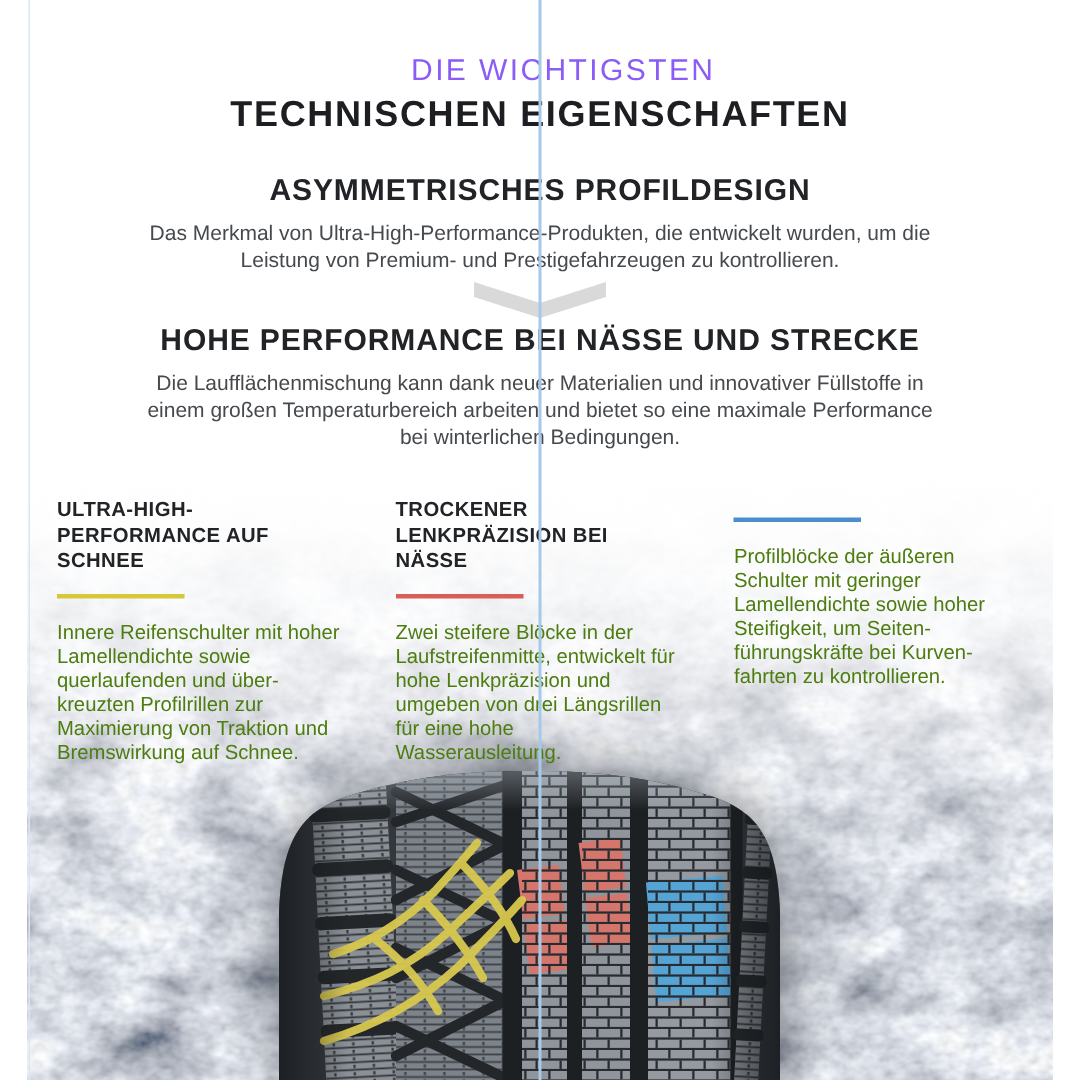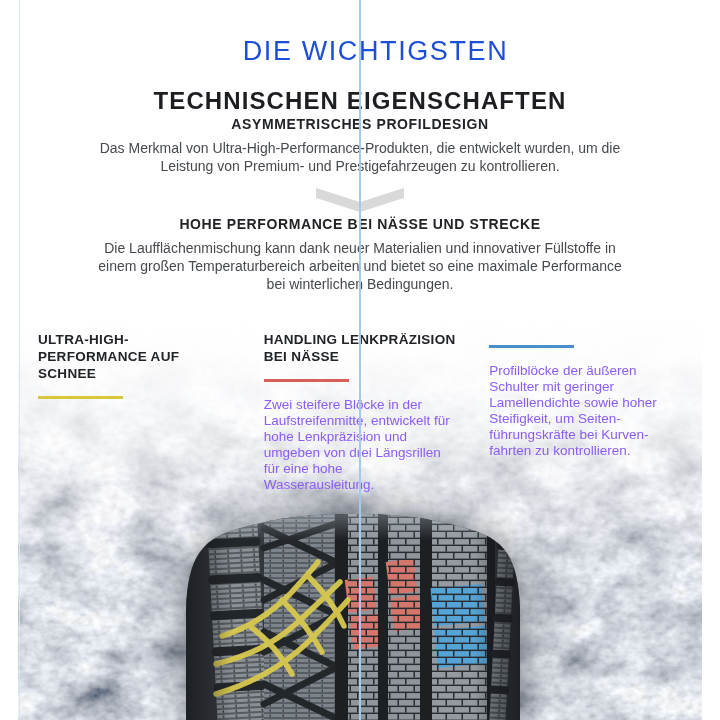--- a/index.html
+++ b/index.html
@@ -9,41 +9,41 @@
     font-family:"Liberation Sans", sans-serif;
     color:#232527;
   }
   
   .vline{position:absolute;top:0;height:720px;}
   .vline-center{left:359px;width:2px;background:#a5c9e8;z-index:30;}
   .vline-left{left:19px;width:1px;background:#d9e6f2;z-index:2;}
 
   
   .title-block{position:absolute;top:36px;left:0;width:720px;text-align:center;z-index:10;}
-  .t1{font-size:27px;font-weight:400;letter-spacing:1.6px;color:#1d4ed8;padding-left:31px;}
-  .t2{font-size:24px;font-weight:700;letter-spacing:1.1px;color:#1c1e21;margin-top:20px;}
+  .t1{font-size:20px;font-weight:400;letter-spacing:1.6px;color:#8b5cf6;padding-left:31px;}
+  .t2{font-size:24px;font-weight:700;letter-spacing:1.1px;color:#1c1e21;margin-top:4px;}
 
   
   .intro{position:absolute;left:90px;width:540px;text-align:center;z-index:10;}
   .intro-1{top:116px;}
   .intro-2{top:216px;}
-  .intro h2{margin:0 0 7px 0;font-size:14px;font-weight:700;letter-spacing:.6px;color:#212326;}
+  .intro h2{margin:0 0 7px 0;font-size:20px;font-weight:700;letter-spacing:.6px;color:#212326;}
   .intro p{margin:0;font-size:14px;line-height:18px;color:#46494d;}
 
   .chevron{position:absolute;top:186px;left:316px;width:88px;height:28px;z-index:10;}
 
   
   .features{position:absolute;top:331px;left:38px;width:644px;display:flex;gap:33px;z-index:10;}
   .feature{width:193px;}
   .feature h3{margin:0;font-size:13.5px;font-weight:700;line-height:17px;letter-spacing:.3px;color:#212326;}
   .underline{width:85px;height:3px;margin:14px 0 15px 0;}
   .accent-yellow{background:#d6c73b;}
   .accent-red{background:#d85f57;}
   .accent-blue{background:#4a8ecb;}
-  .feature p{margin:0;font-size:13.5px;line-height:16px;color:#8b5cf6;}
+  .feature p{margin:0;font-size:13.5px;line-height:16px;color:#4d7c0f;}
 
   
   .snow{position:absolute;left:18px;top:318px;width:684px;height:402px;z-index:1;}
   .snow svg{display:block;}
   .snow-fade{position:absolute;left:0;top:0;width:684px;height:402px;
     background:linear-gradient(180deg,
       rgba(255,255,255,1) 0%,
       rgba(255,255,255,.96) 9%,
       rgba(255,255,255,.78) 24%,
       rgba(255,255,255,.38) 42%,
@@ -217,23 +217,24 @@
 
 <section class="intro intro-2">
   <h2>HOHE PERFORMANCE BEI NÄSSE UND STRECKE</h2>
   <p>Die Laufflächenmischung kann dank neuer Materialien und innovativer Füllstoffe in einem großen Temperaturbereich arbeiten und bietet so eine maximale Performance bei winterlichen Bedingungen.</p>
 </section>
 
 <div class="features">
   <article class="feature">
     <h3>ULTRA-HIGH-PERFORMANCE AUF SCHNEE</h3>
     <div class="underline accent-yellow"></div>
+    <p>Innere Reifenschulter mit hoher Lamellendichte sowie querlaufenden und über-kreuzten Profilrillen zur Maximierung von Traktion und Bremswirkung auf Schnee.</p>
   </article>
   <article class="feature">
-    <h3>HANDLING LENKPRÄZISION BEI NÄSSE</h3>
+    <h3>TROCKENER LENKPRÄZISION BEI NÄSSE</h3>
     <div class="underline accent-red"></div>
     <p>Zwei steifere Blöcke in der Laufstreifenmitte, entwickelt für hohe Lenkpräzision und umgeben von drei Längsrillen für eine hohe Wasserausleitung.</p>
   </article>
   <article class="feature">
     <div class="underline accent-blue"></div>
     <p>Profilblöcke der äußeren Schulter mit geringer Lamellendichte sowie hoher Steifigkeit, um Seiten-führungskräfte bei Kurven-fahrten zu kontrollieren.</p>
   </article>
 </div>
 
 </body></html>

